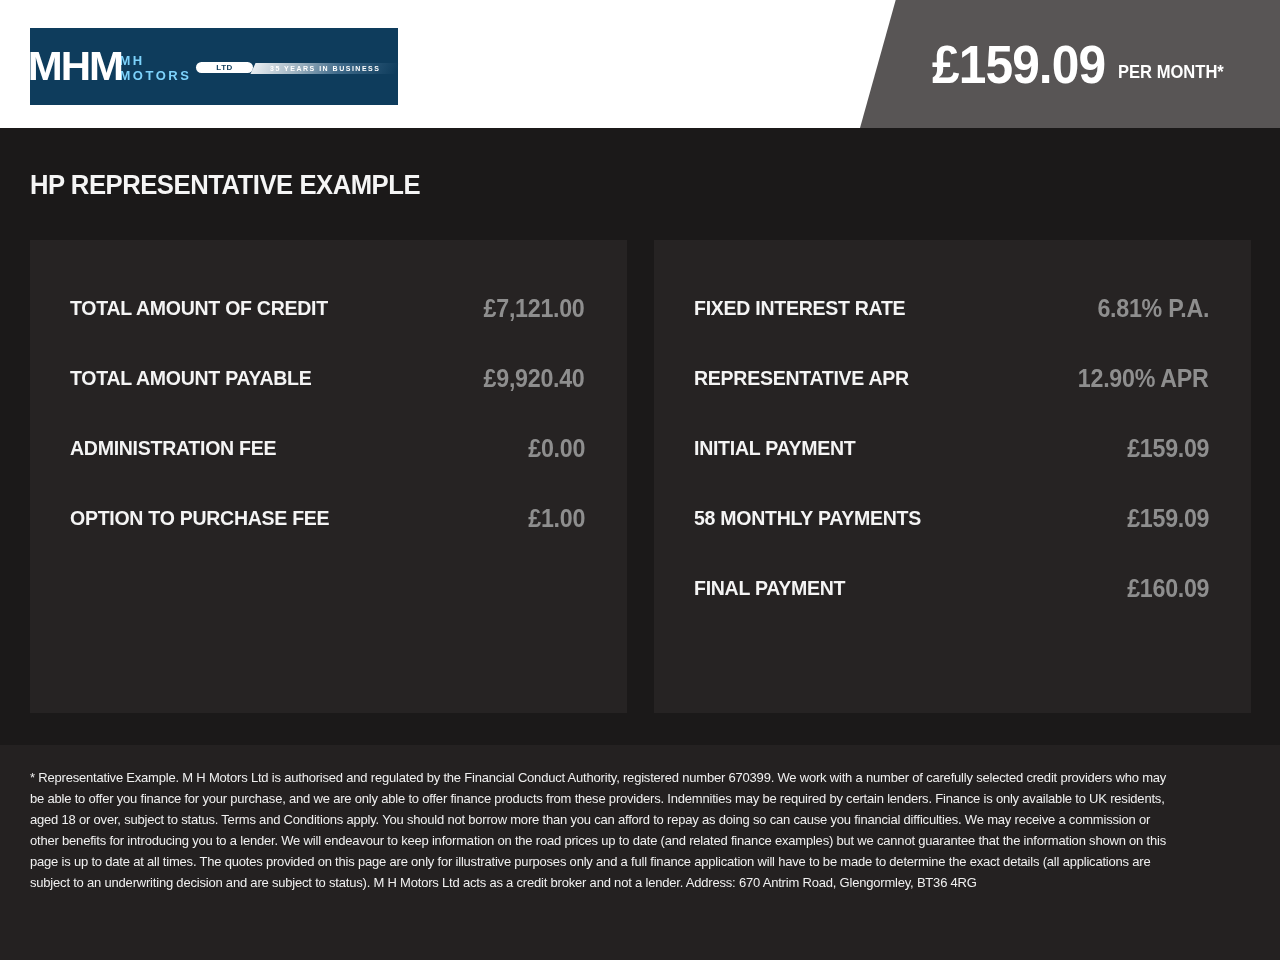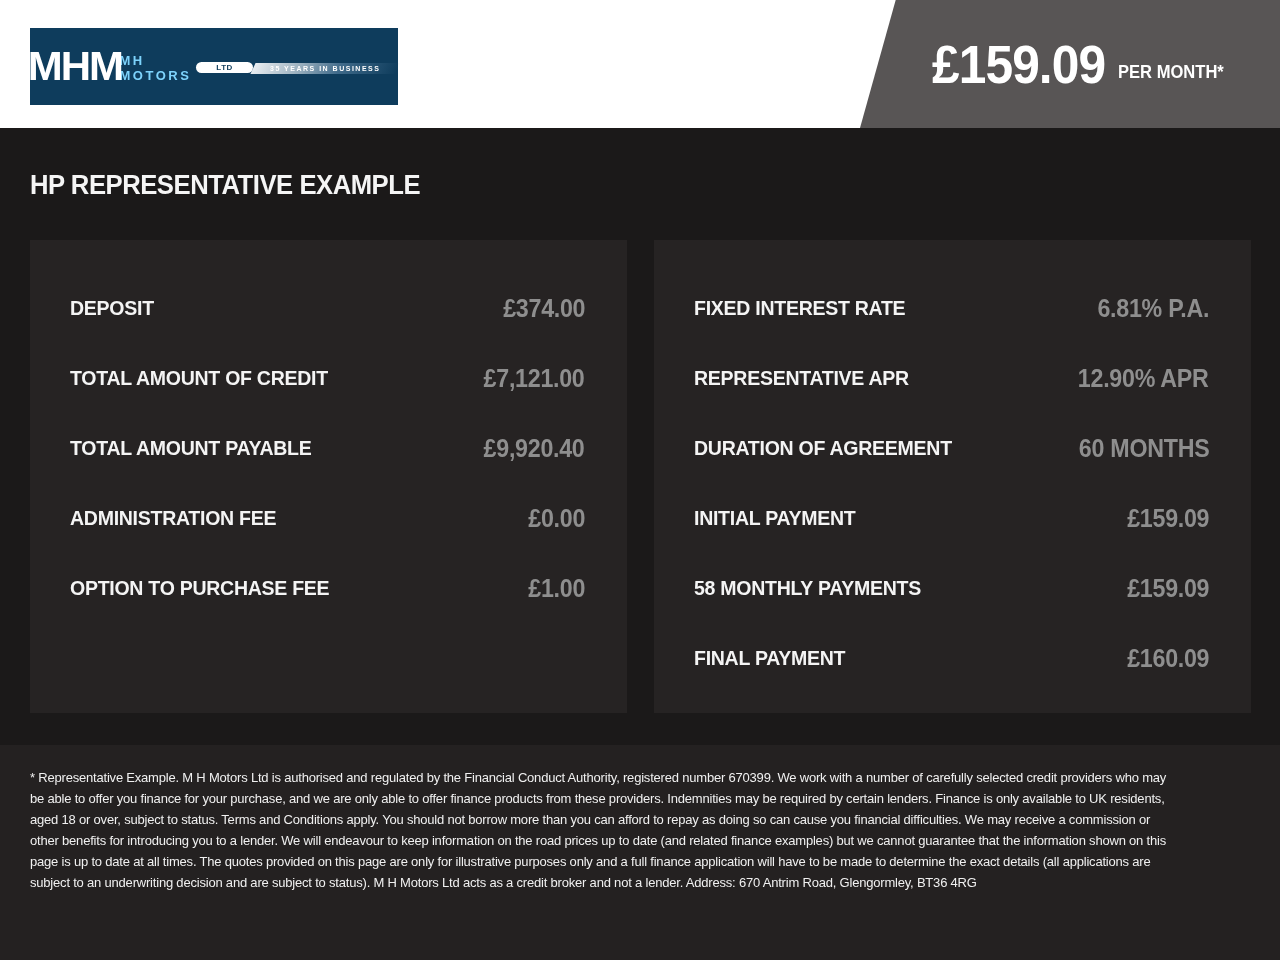--- a/index.html
+++ b/index.html
@@ -150,24 +150,20 @@
     <span class="price-amount">£159.09</span>
     <span class="price-per">PER MONTH*</span>
   </div>
 </div>
 
 <div class="main">
   <h1 class="page-title">HP REPRESENTATIVE EXAMPLE</h1>
 
   <div class="panel panel-left">
     <div class="finance-row">
-      <span class="row-label">DEPOSIT</span>
-      <span class="row-value">£374.00</span>
-    </div>
-    <div class="finance-row">
       <span class="row-label">TOTAL AMOUNT OF CREDIT</span>
       <span class="row-value">£7,121.00</span>
     </div>
     <div class="finance-row">
       <span class="row-label">TOTAL AMOUNT PAYABLE</span>
       <span class="row-value">£9,920.40</span>
     </div>
     <div class="finance-row">
       <span class="row-label">ADMINISTRATION FEE</span>
       <span class="row-value">£0.00</span>
@@ -179,24 +175,20 @@
   </div>
 
   <div class="panel panel-right">
     <div class="finance-row">
       <span class="row-label">FIXED INTEREST RATE</span>
       <span class="row-value">6.81% P.A.</span>
     </div>
     <div class="finance-row">
       <span class="row-label">REPRESENTATIVE APR</span>
       <span class="row-value">12.90% APR</span>
-    </div>
-    <div class="finance-row">
-      <span class="row-label">DURATION OF AGREEMENT</span>
-      <span class="row-value">60 MONTHS</span>
     </div>
     <div class="finance-row">
       <span class="row-label">INITIAL PAYMENT</span>
       <span class="row-value">£159.09</span>
     </div>
     <div class="finance-row">
       <span class="row-label">58 MONTHLY PAYMENTS</span>
       <span class="row-value">£159.09</span>
     </div>
     <div class="finance-row">

